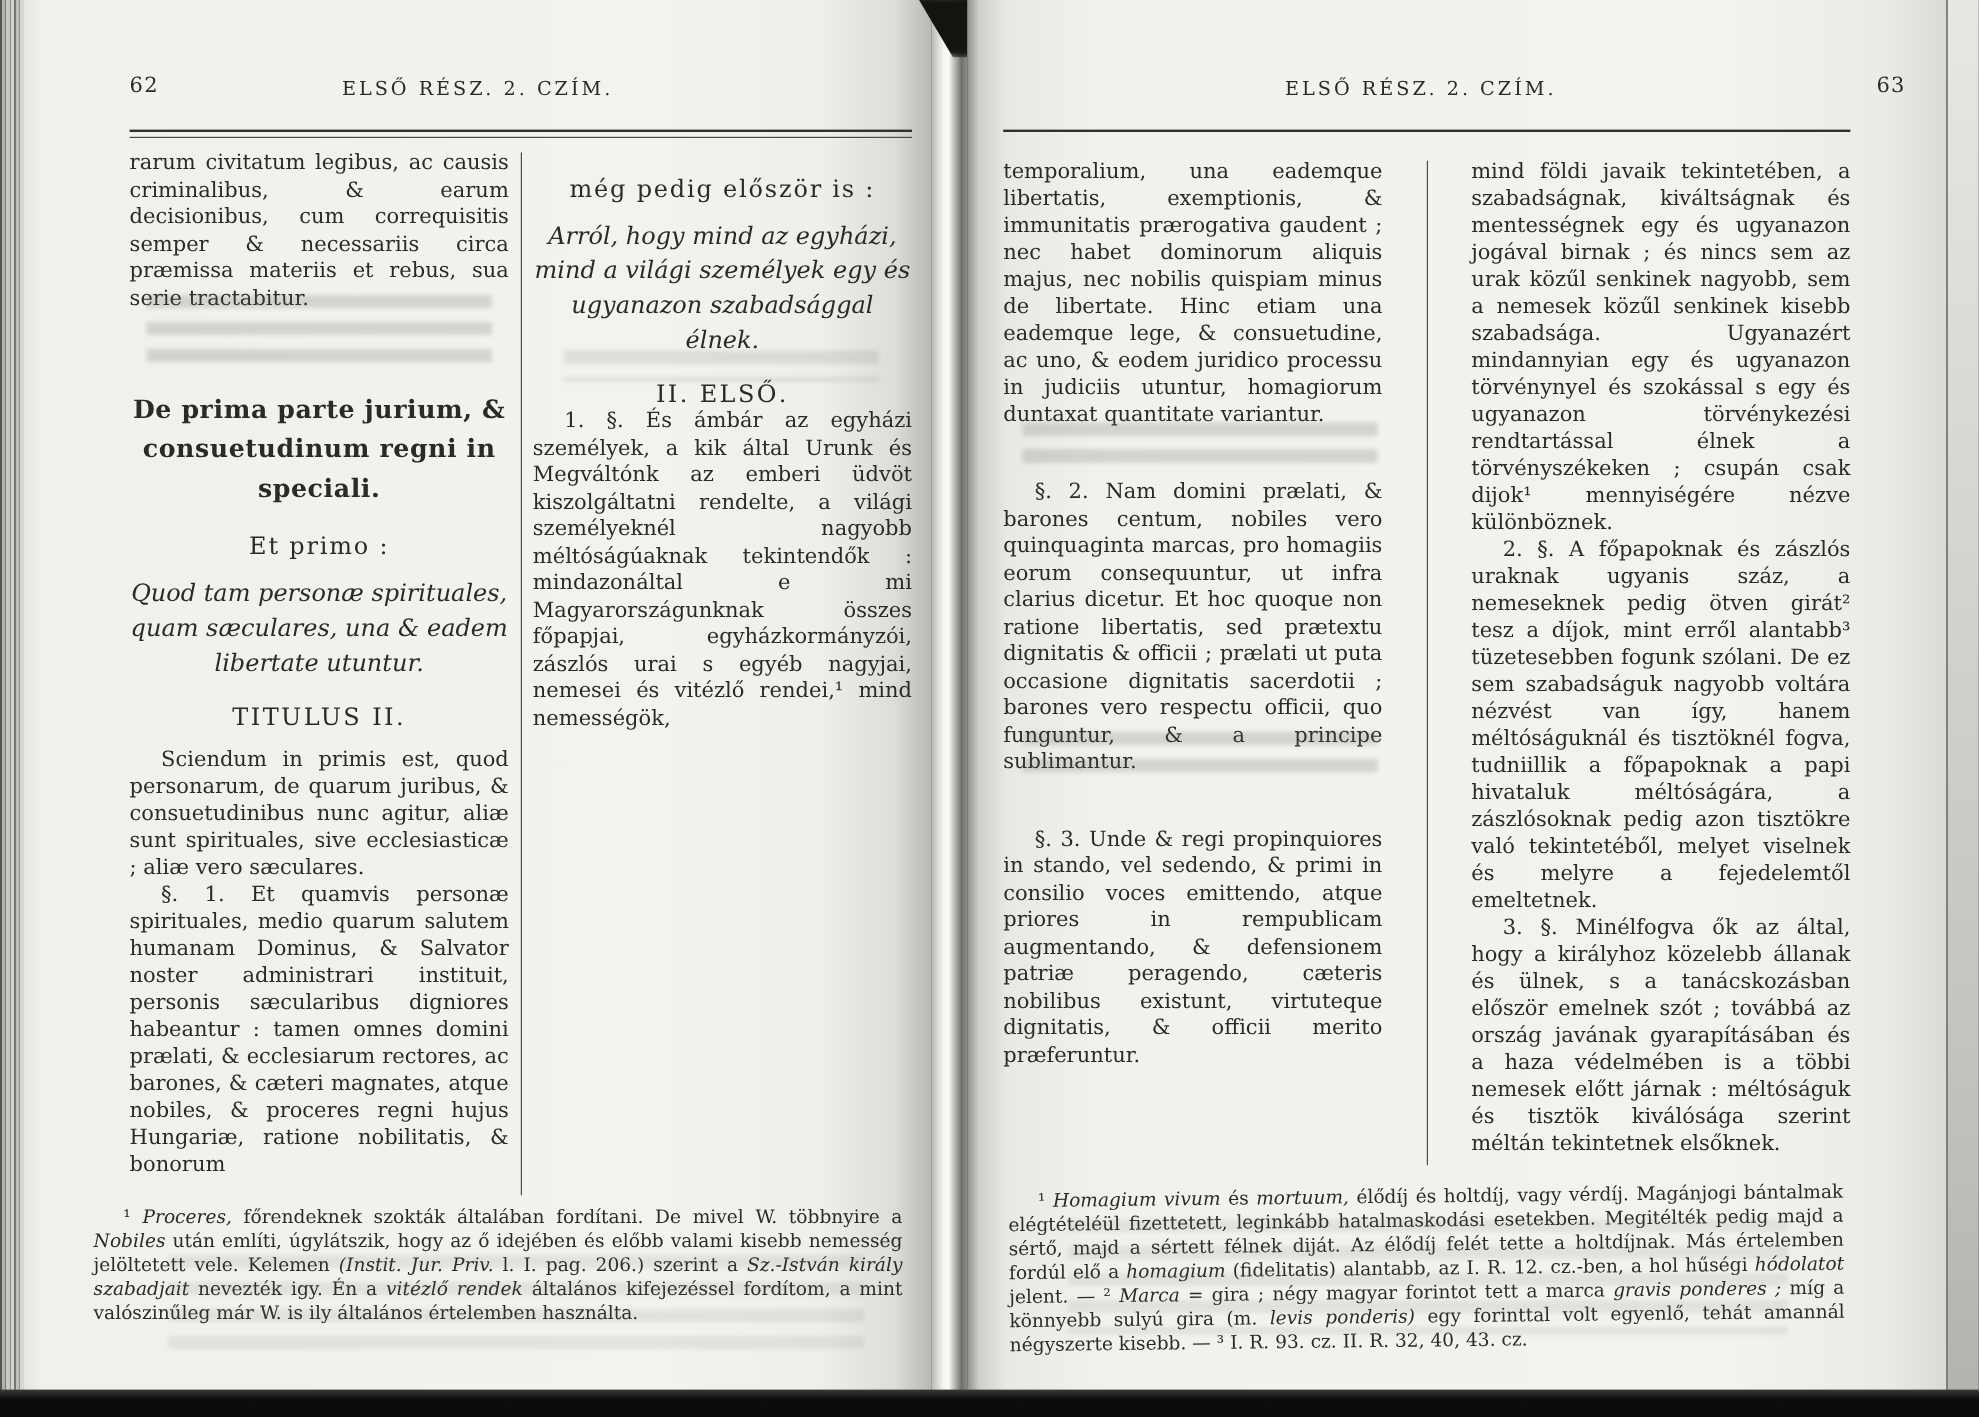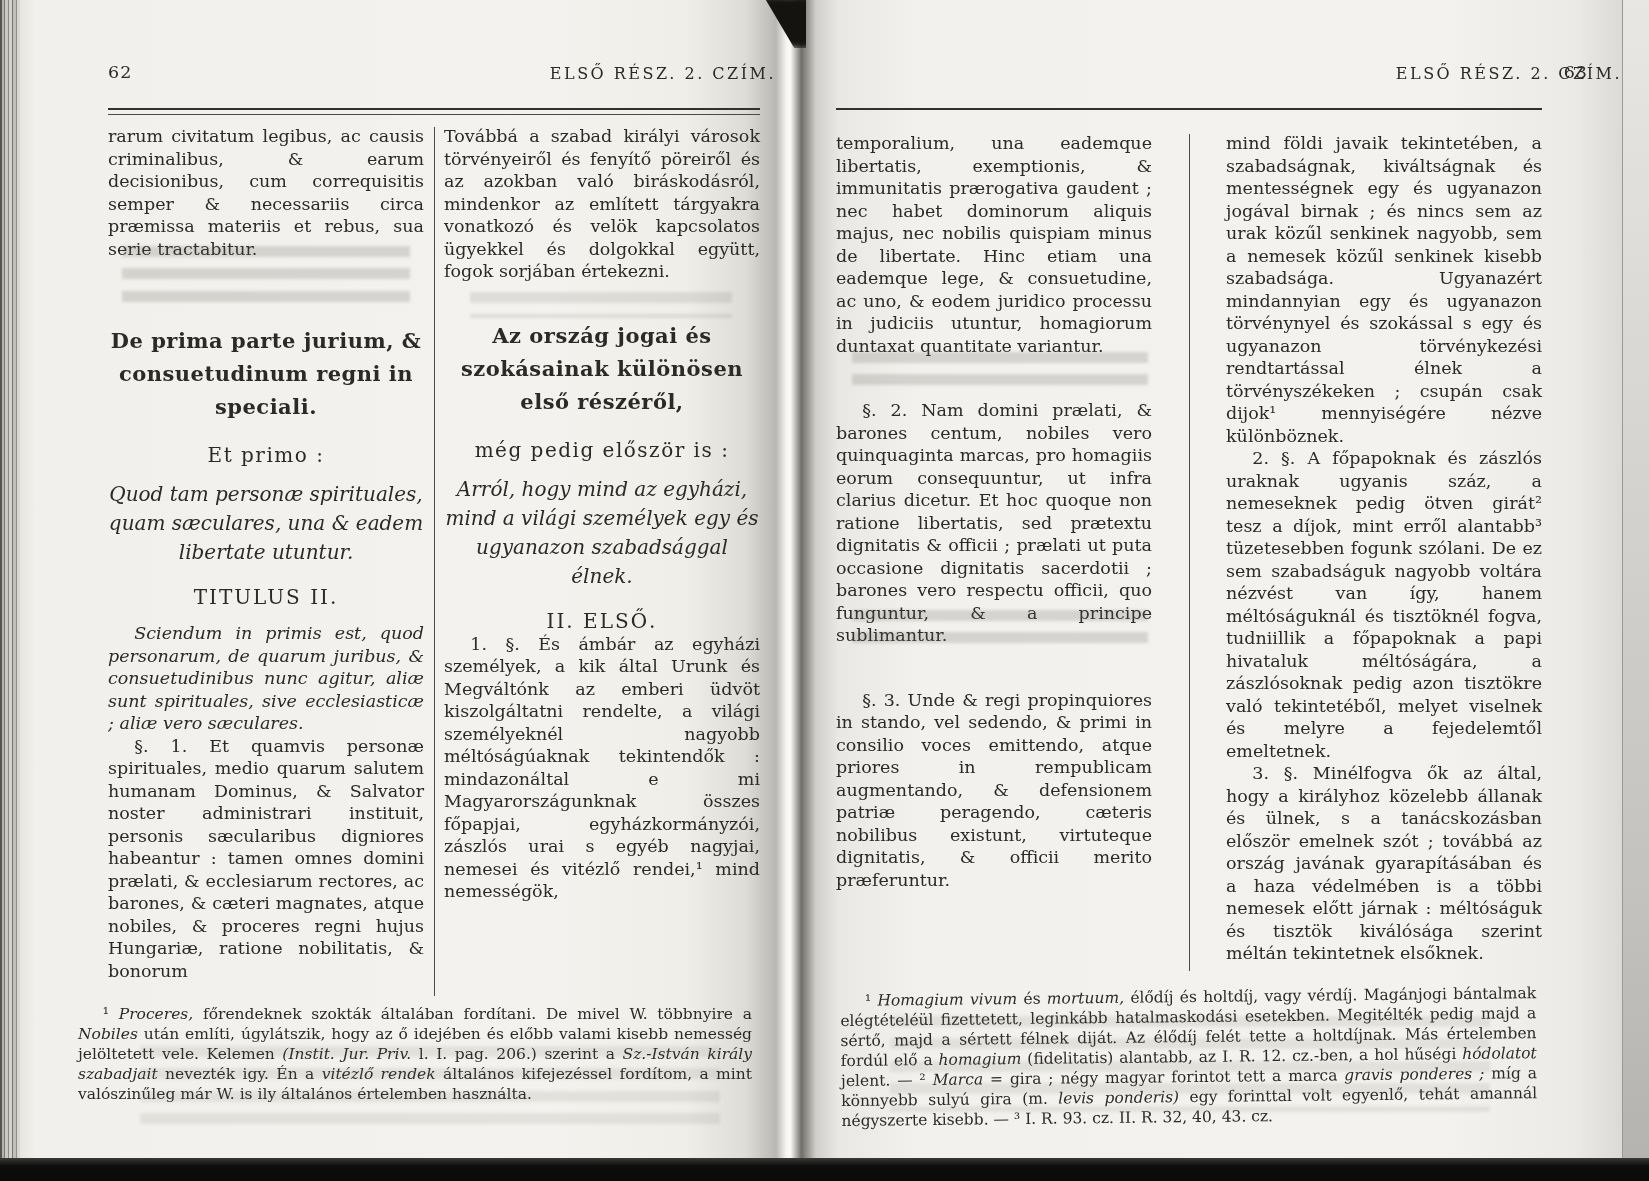--- a/index.html
+++ b/index.html
@@ -52,21 +52,21 @@
     position:absolute;left:0;top:1158px;width:1649px;height:23px;
     background:linear-gradient(180deg,#3a3936 0,#0d0d0c 35%,#0a0a09 100%);
   }
 
   
   .pg-header{position:relative;height:46px;margin-top:62px;}
   .pagenum{position:absolute;top:0;font-size:17.5px;letter-spacing:1px;}
   .page-left .pagenum{left:88px;}
   .page-right .pagenum{right:34px;}
   .running{
-    position:absolute;left:0;right:0;top:2px;text-align:right;
+    position:absolute;left:0;right:0;top:2px;text-align:center;
     font-size:16px;letter-spacing:2.5px;
   }
   .page-right .running{left:-60px;}
   .rule{margin:0 16px 0 88px;}
   .page-right .rule{margin:0 80px 0 30px;}
   .rule-double{height:4px;border-top:2px solid #32312e;border-bottom:1px solid #4a4946;}
   .rule-single{height:2px;background:#32312e;}
 
   
   .cols{position:relative;display:flex;justify-content:space-between;}
@@ -86,21 +86,21 @@
   .chapter{
     margin:64px 0 0 0;font-weight:bold;font-size:21px;line-height:33px;
     text-align:center;letter-spacing:.5px;
   }
   .col-hu .chapter{margin-top:36px;}
   .kicker{margin-top:20px;text-align:center;font-size:20px;letter-spacing:1.5px;}
   .argument{
     margin-top:13px;font-style:italic;font-size:20px;line-height:29px;text-align:center;
   }
   .titulus{margin-top:18px;text-align:center;font-size:20px;letter-spacing:2px;}
-  .after-titulus{margin-top:13px;font-style:italic;}
+  .after-titulus{margin-top:13px;}
 
   
   .footnote{
     font-size:15.5px;line-height:20px;text-align:justify;text-indent:1.6em;
   }
   .page-left .footnote{margin:22px 24px 0 58px;}
   .page-right .footnote{margin:26px 86px 0 34px;transform:rotate(-0.65deg);transform-origin:left top;}
   .it{font-style:italic;}
 
   
@@ -131,22 +131,20 @@
         <p class="body-p">rarum civitatum legibus, ac causis criminalibus, &amp; earum decisionibus, cum correquisitis semper &amp; necessariis circa præmissa materiis et rebus, sua serie tractabitur.</p>
         <div class="chapter">De prima parte jurium, &amp; consuetudinum regni in speciali.</div>
         <div class="kicker">Et primo :</div>
         <div class="argument">Quod tam personæ spirituales, quam sæculares, una &amp; eadem libertate utuntur.</div>
         <div class="titulus">TITULUS II.</div>
         <p class="body-p indent after-titulus">Sciendum in primis est, quod personarum, de quarum juribus, &amp; consuetudinibus nunc agitur, aliæ sunt spirituales, sive ecclesiasticæ ; aliæ vero sæculares.</p>
         <p class="body-p indent">§. 1. Et quamvis personæ spirituales, medio quarum salutem humanam Dominus, &amp; Salvator noster administrari instituit, personis sæcularibus digniores habeantur : tamen omnes domini prælati, &amp; ecclesiarum rectores, ac barones, &amp; cæteri magnates, atque nobiles, &amp; proceres regni hujus Hungariæ, ratione nobilitatis, &amp; bonorum</p>
       </div>
       <div class="col-divider"></div>
       <div class="col col-hu" lang="hu">
-        <p class="body-p">Továbbá a szabad királyi városok törvényeiről és fenyítő pöreiről és az azokban való biráskodásról, mindenkor az említett tárgyakra vonatkozó és velök kapcsolatos ügyekkel és dolgokkal együtt, fogok sorjában értekezni.</p>
-        <div class="chapter">Az ország jogai és szokásainak különösen első részéről,</div>
         <div class="kicker">még pedig először is :</div>
         <div class="argument">Arról, hogy mind az egyházi, mind a világi személyek egy és ugyanazon szabadsággal élnek.</div>
         <div class="titulus">II. ELSŐ.</div>
         <p class="body-p indent">1. §. És ámbár az egyházi személyek, a kik által Urunk és Megváltónk az emberi üdvöt kiszolgáltatni rendelte, a világi személyeknél nagyobb méltóságúaknak tekintendők : mindazonáltal e mi Magyarországunknak összes főpapjai, egyházkormányzói, zászlós urai s egyéb nagyjai, nemesei és vitézlő rendei,¹ mind nemességök,</p>
       </div>
     </div>
 
     <p class="footnote"><span>¹ </span><span class="it">Proceres,</span><span> főrendeknek szokták általában fordítani. De mivel W. többnyire a </span><span class="it">Nobiles</span><span> után említi, úgylátszik, hogy az ő idejében és előbb valami kisebb nemesség jelöltetett vele. Kelemen </span><span class="it">(Instit. Jur. Priv.</span><span> l. I. pag. 206.) szerint a </span><span class="it">Sz.-István király szabadjait</span><span> nevezték igy. Én a </span><span class="it">vitézlő rendek</span><span> általános kifejezéssel fordítom, a mint valószinűleg már W. is ily általános értelemben használta.</span></p>
   </div>
 

